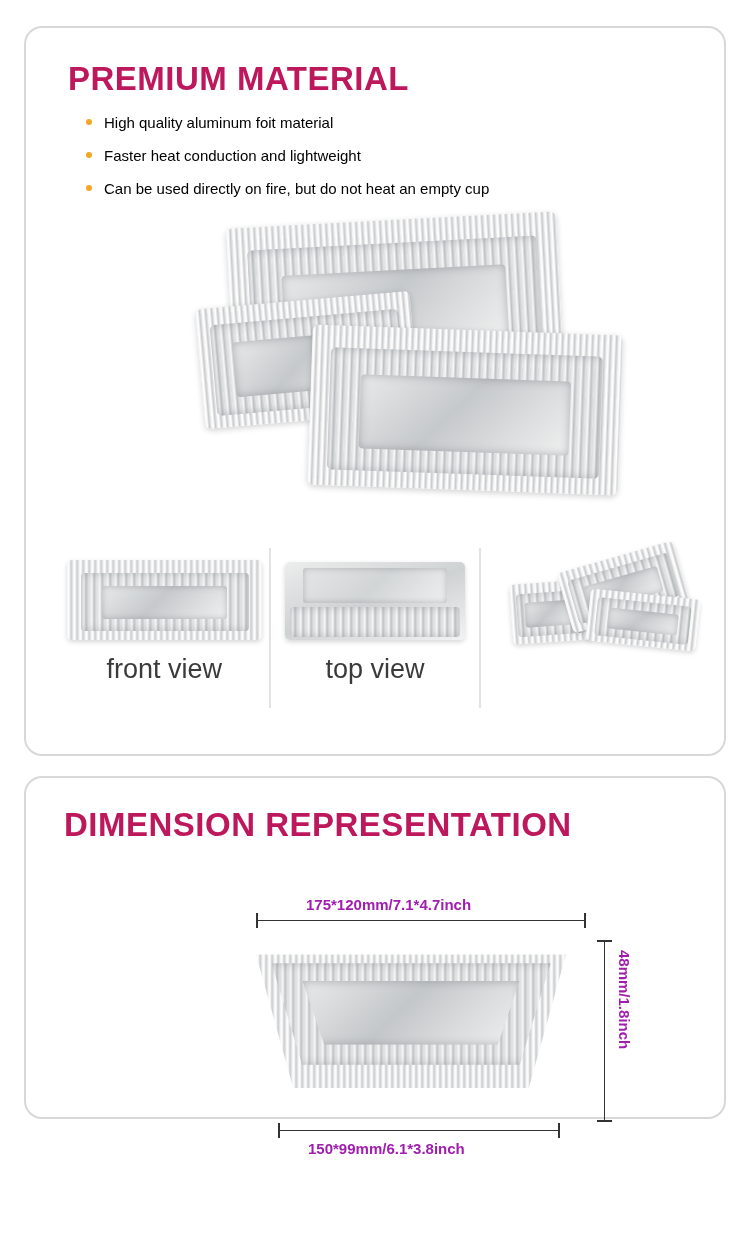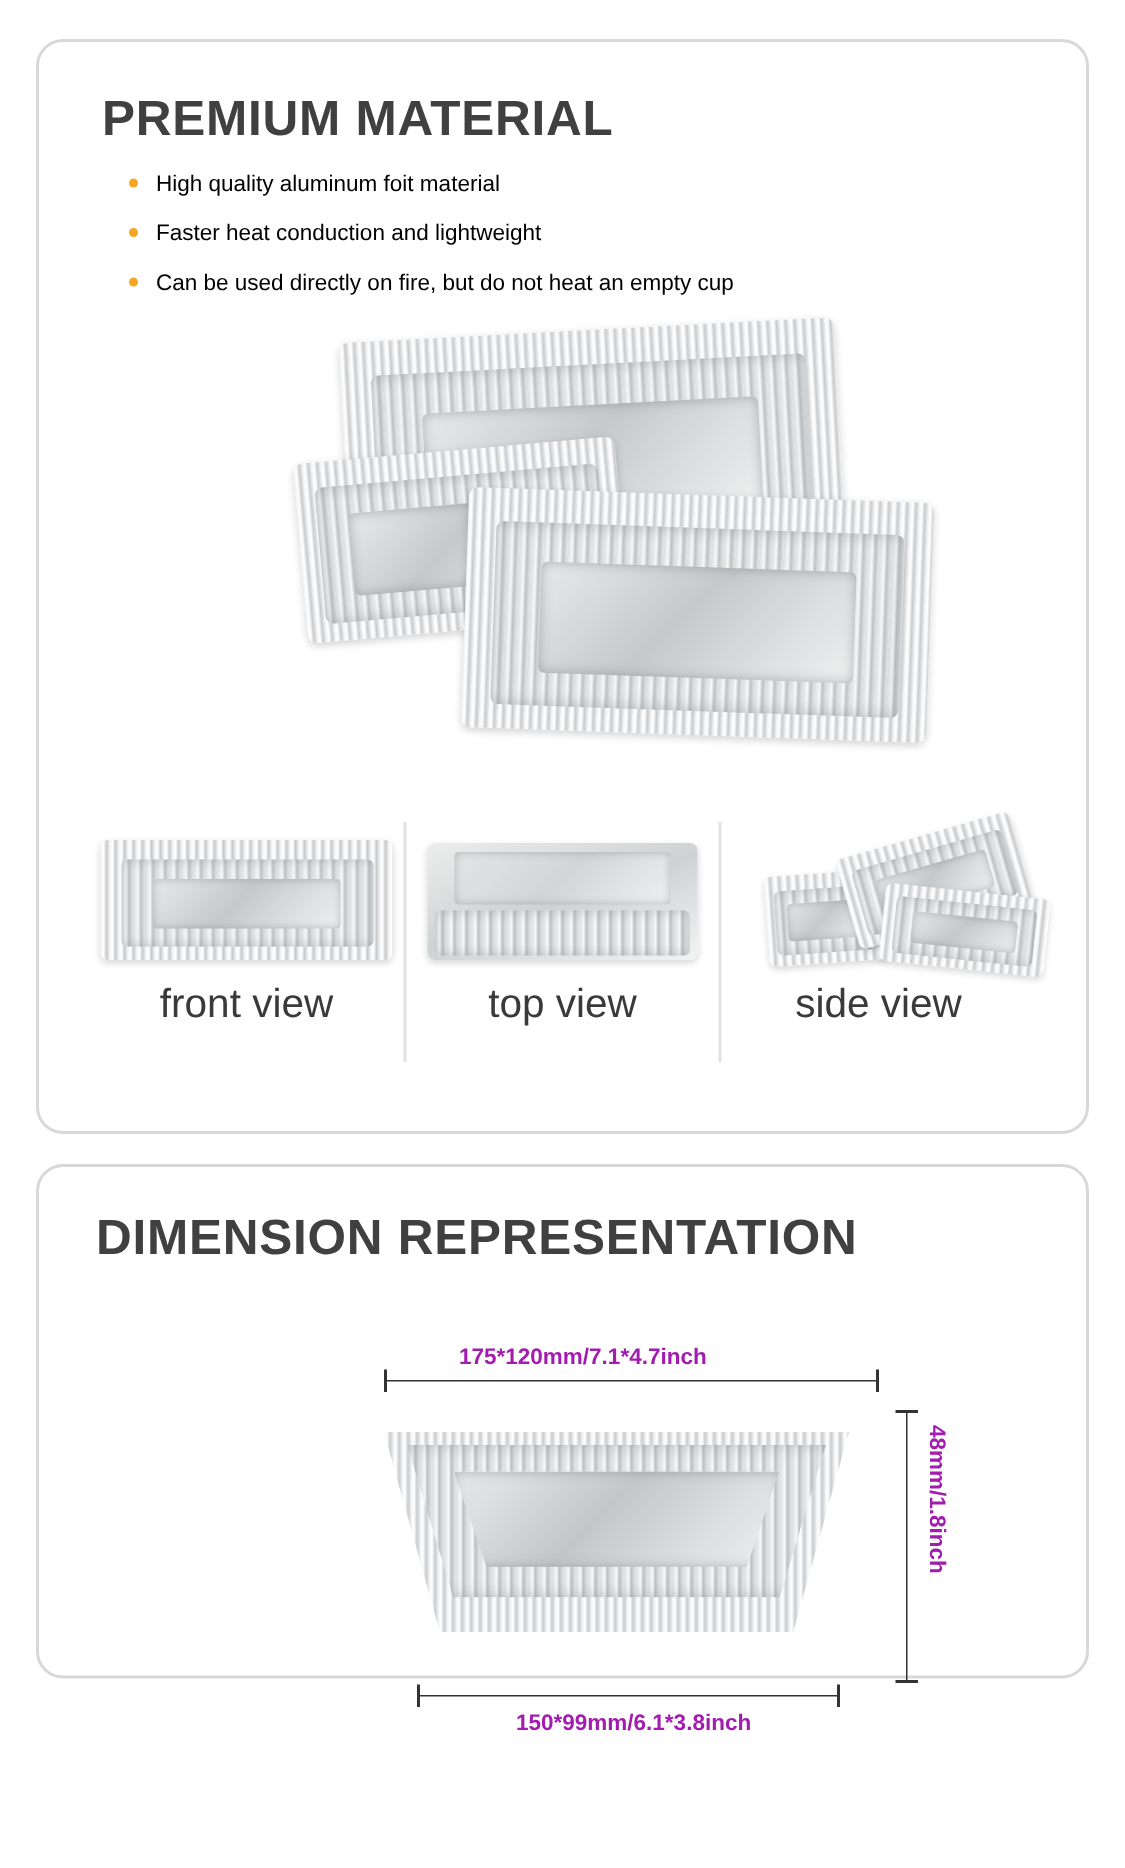--- a/index.html
+++ b/index.html
@@ -34,21 +34,21 @@
 
   
   .card-premium {
     height: 730px;
     padding: 26px 34px 10px 34px;
   }
 
   .section-title {
     font-size: 33px;
     font-weight: bold;
-    color: #404040;
+    color: #be185d;
     letter-spacing: 0.5px;
     margin: 6px 0 14px 8px;
     font-family: "Liberation Sans", sans-serif;
   }
 
   .bullets {
     margin: 0 0 0 26px;
     padding: 0;
     list-style: none;
   }
@@ -268,21 +268,21 @@
   }
   .dim-label-v {
     writing-mode: vertical-rl;
     text-orientation: mixed;
   }
 
   .meas-top { left: 200px; top: 62px; width: 330px; }
   .label-top { left: 250px; top: 38px; }
 
   .meas-bottom { left: 222px; top: 272px; width: 282px; }
-  .label-bottom { left: 252px; top: 282px; margin-left: 36px; }
+  .label-bottom { left: 252px; top: 282px; }
 
   .meas-right { left: 548px; top: 82px; height: 182px; }
   .label-right { left: 560px; top: 92px; }
 </style>
 </head>
 <body>
 
 <div class="page">
 
   <section class="card card-premium">
@@ -340,21 +340,20 @@
           </div>
           <div class="mini mini-side-b">
             <div class="rim"></div>
             <div class="inner"></div>
           </div>
           <div class="mini mini-side-c">
             <div class="rim"></div>
             <div class="inner"></div>
           </div>
         </div>
-        <div class="view-label">side view</div>
       </div>
 
     </div>
   </section>
 
   <section class="card card-dimension">
 
     <h1 class="section-title">DIMENSION REPRESENTATION</h1>
 
     <div class="dim-area">

